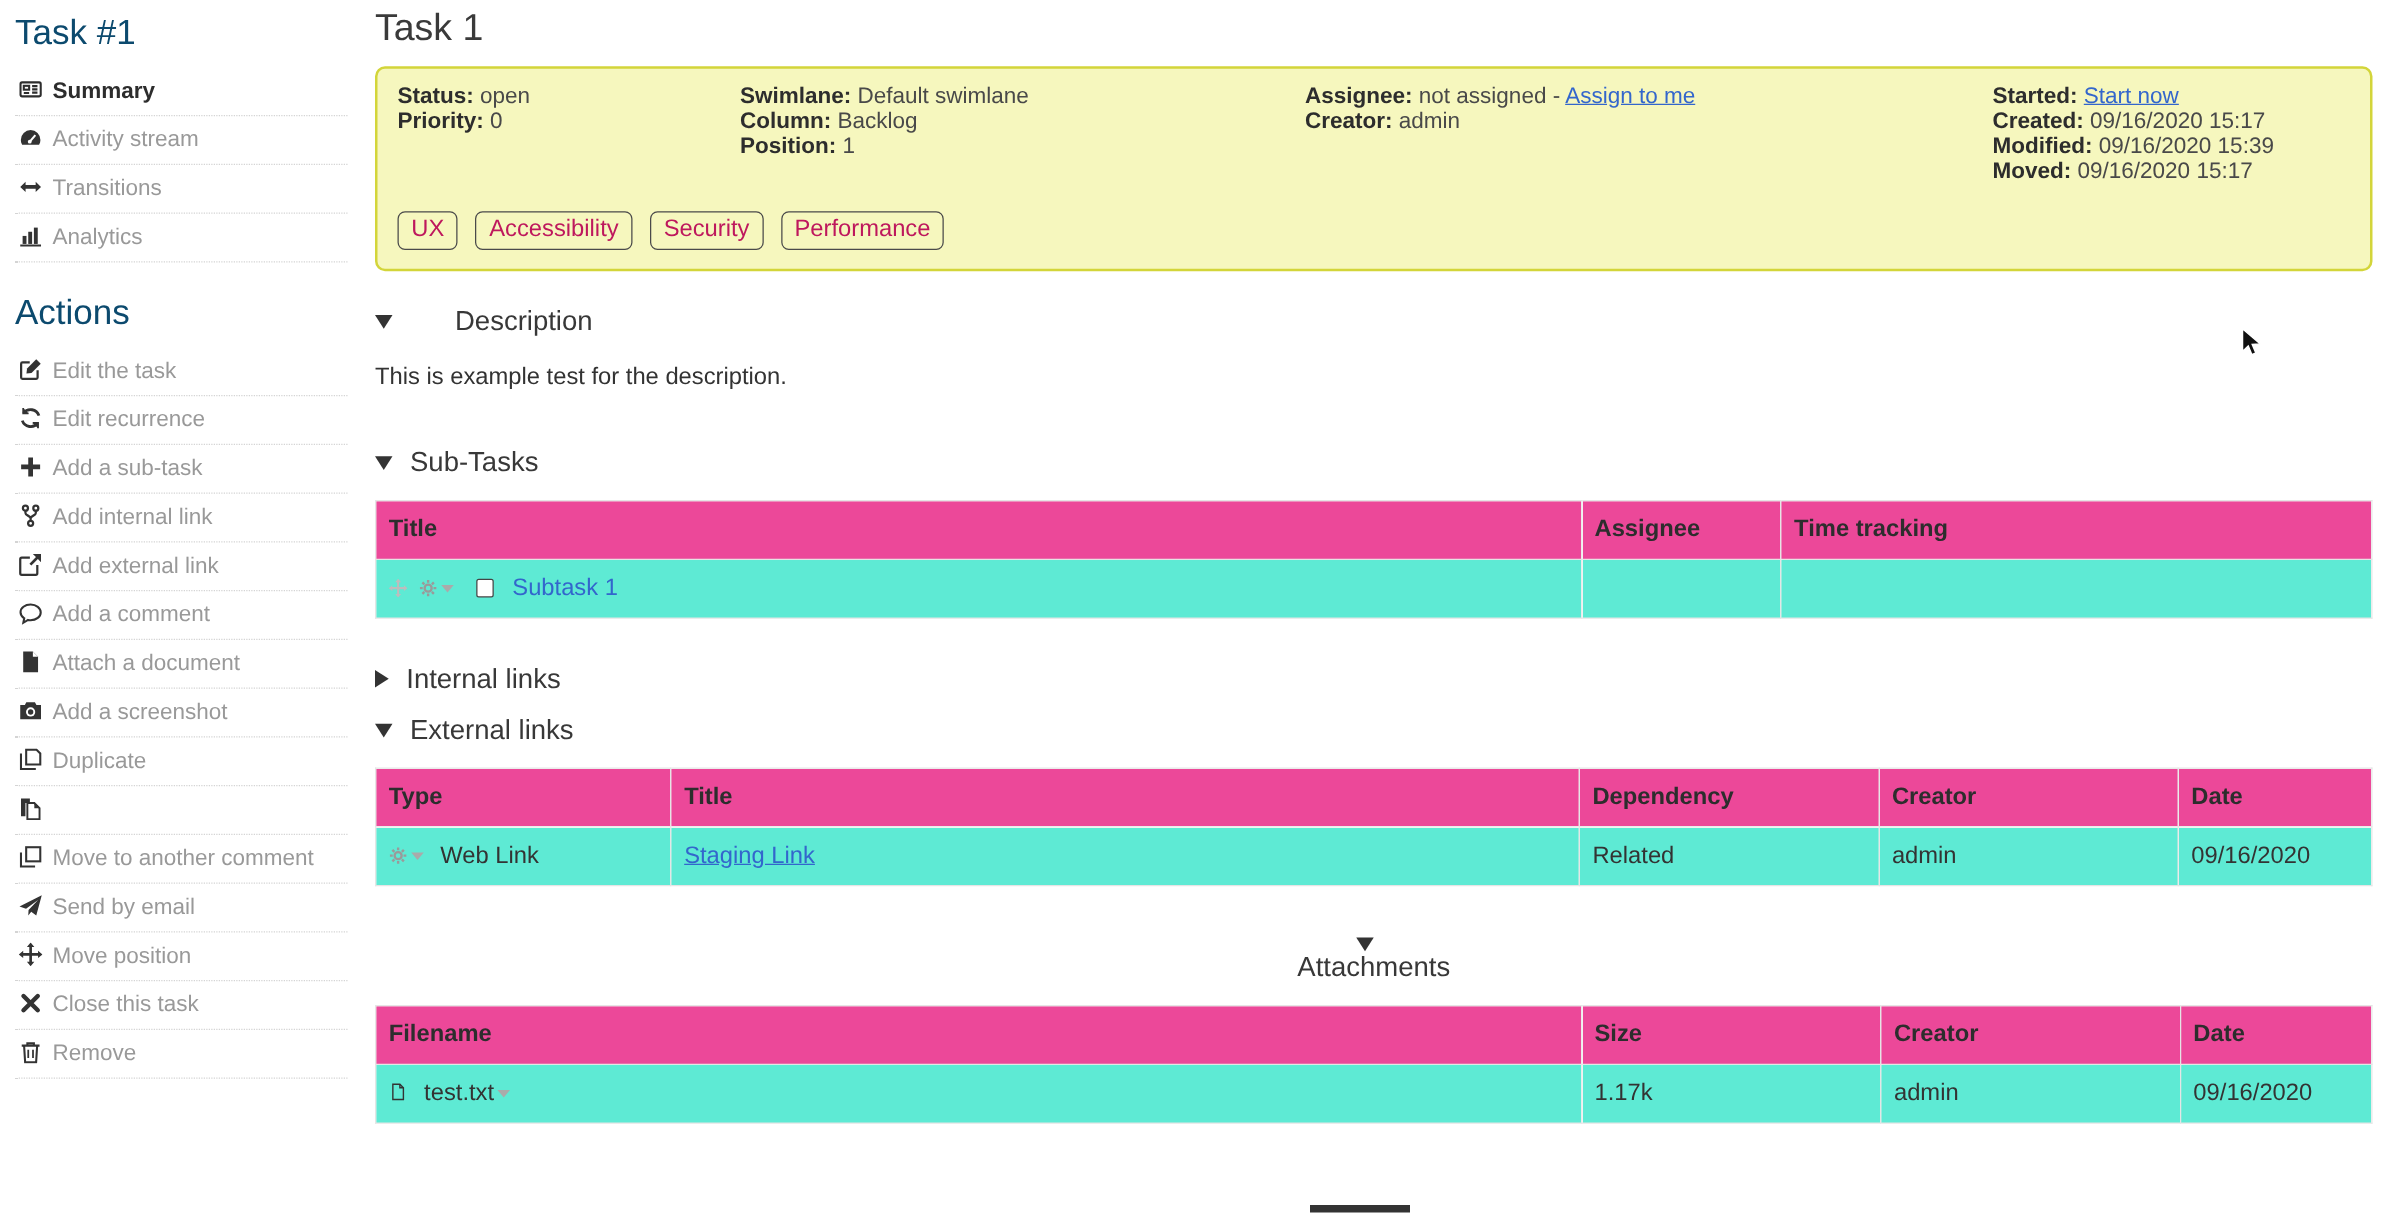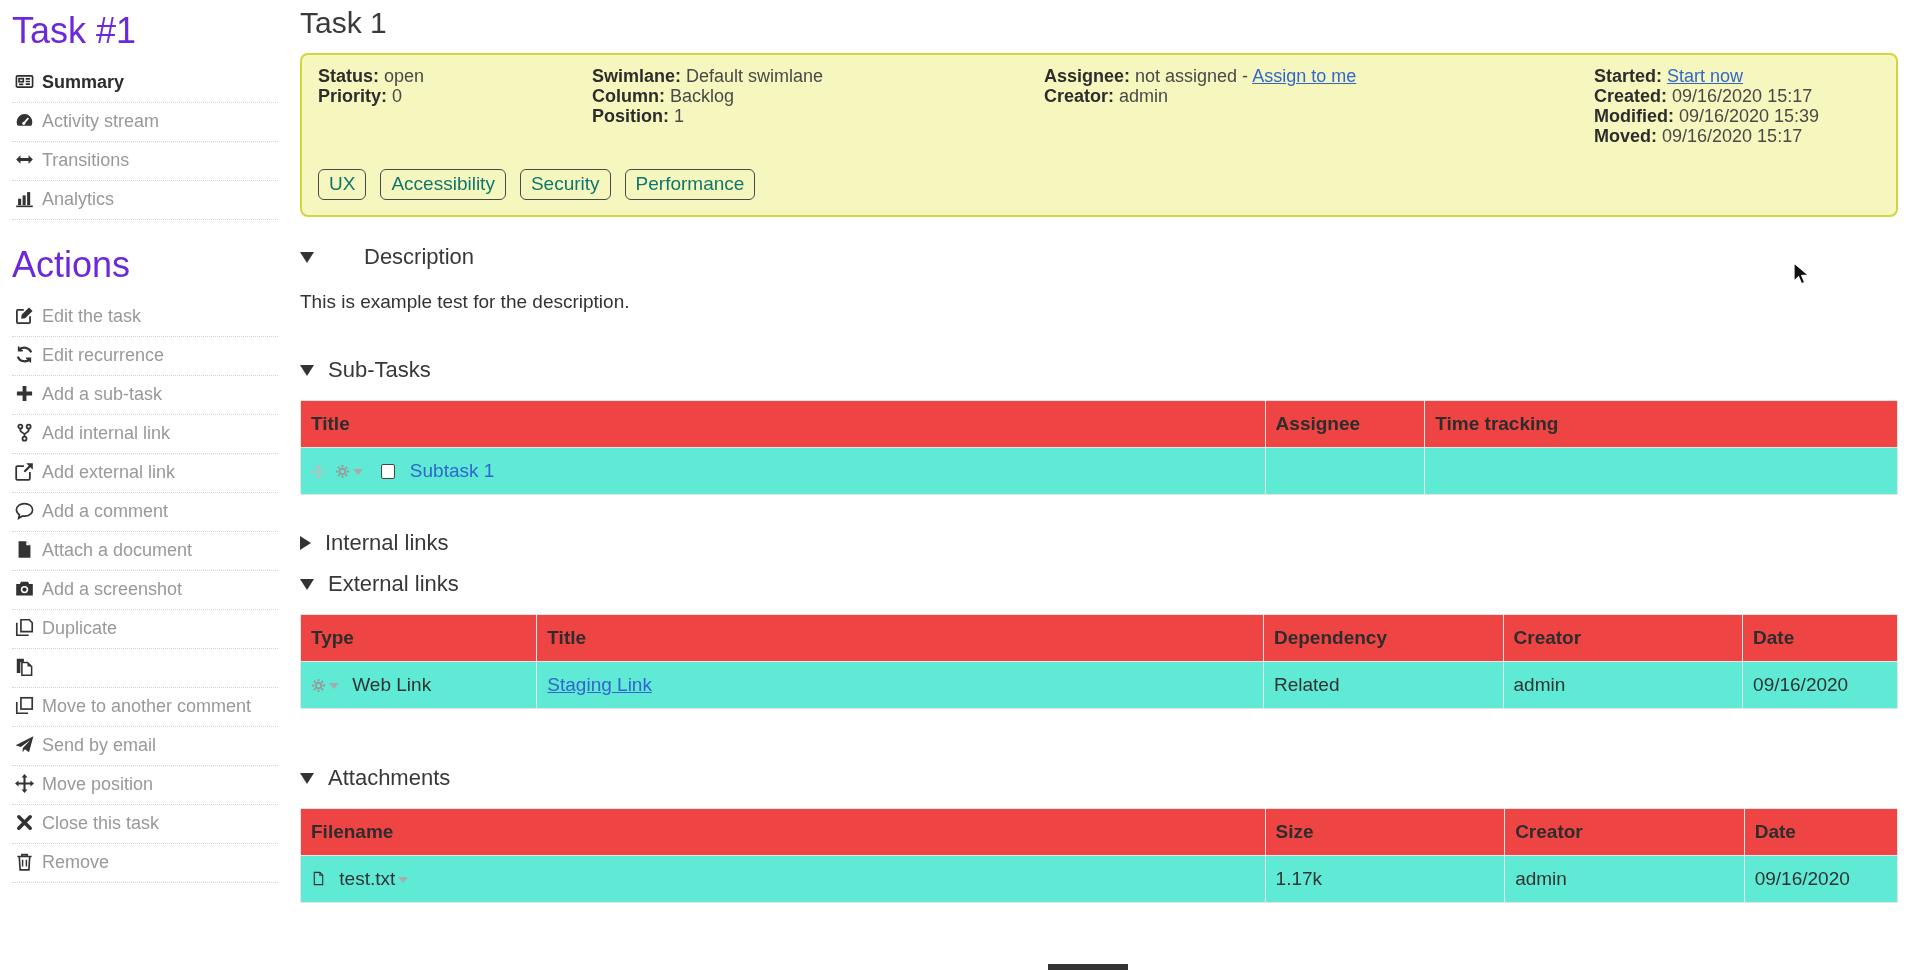--- a/index.html
+++ b/index.html
@@ -7,21 +7,21 @@
   body {
     width:1908px; height:970px; position:relative; overflow:hidden;
     background:#fff; color:#333;
     font-family:"Liberation Sans", sans-serif;
   }
   a { color:#36c; text-decoration:none; cursor:pointer; }
   a.u { text-decoration:underline; }
 
   
   .sidebar { position:absolute; top:0; left:0; width:290px; padding:4px 0 0 12px; }
-  .side-title { font-size:36px; font-weight:400; color:#6d28d9; margin:6px 0 12px; }
+  .side-title { font-size:28px; font-weight:400; color:#0c4a6e; margin:6px 0 12px; }
   .side-title.actions { margin-top:24px; }
   .side-item {
     display:block; width:266px; padding:4px 0 5px;
     border-bottom:1px dotted #d4d4d4;
     font-size:18px; line-height:29px; color:#999;
   }
   .side-item.active { color:#2d2d2d; font-weight:700; }
   .ico { display:inline-block; width:25px; text-align:center; margin-right:5px; }
   .ico svg { width:19px; height:19px; vertical-align:-3px; }
 
@@ -33,46 +33,46 @@
     margin-top:13px; background:#f6f7be; border:2px solid #d3d53a;
     border-radius:8px; padding:11px 16px 15px;
     font-size:18px; line-height:20px; color:#494949;
   }
   .summary-box b { color:#2d2d2d; }
   .cols { display:flex; }
   .c1 { width:274px; } .c2 { width:452px; } .c3 { width:550px; } .c4 { flex:1; }
   .tags { margin-top:23px; }
   .tag {
     display:inline-block; border:1px solid #4a4a4a; border-radius:6px;
-    padding:4px 10px 5px; margin-right:9px; font-size:19px; color:#0f766e;
+    padding:4px 10px 5px; margin-right:9px; font-size:19px; color:#be185d;
   }
 
   
   .sec-head { display:flex; align-items:center; color:#383838; font-size:22px; }
   .tri-down {
     width:0; height:0; margin-right:14px;
     border-left:7px solid transparent; border-right:7px solid transparent;
     border-top:11px solid #333;
   }
   .tri-right {
     width:0; height:0; margin-right:14px;
     border-top:7px solid transparent; border-bottom:7px solid transparent;
     border-left:11px solid #333;
   }
   .mt-desc { margin-top:27px;gap:36px; }
   .desc-text { font-size:19px; color:#333; margin:21px 0 0; }
   .mt-sub { margin-top:44px; }
   .mt-int { margin-top:35px; }
   .mt-ext { margin-top:15px; }
-  .mt-att { margin-top:56px; }
+  .mt-att { margin-top:41px;flex-direction:column; }
   .mt-com { margin-top:42px; }
 
   table { width:100%; border-collapse:collapse; font-size:19px; color:#333; margin-top:17px; table-layout:fixed; }
   th, td { border:1px solid #e5e5e5; text-align:left; padding:12px 10px; overflow:hidden; }
-  th { background:#ef4444; font-weight:700; color:#2d2d2d; }
+  th { background:#ec4899; font-weight:700; color:#2d2d2d; }
   td { background:#5eead4;margin-left:45px; }
 
   .rowico svg { vertical-align:-2px; }
   .caret {
     display:inline-block; width:0; height:0; margin-left:3px; vertical-align:2px;
     border-left:5px solid transparent; border-right:5px solid transparent;
     border-top:6px solid #aaa;
   }
   .checkbox {
     display:inline-block; width:14px; height:15px; background:#fff;

